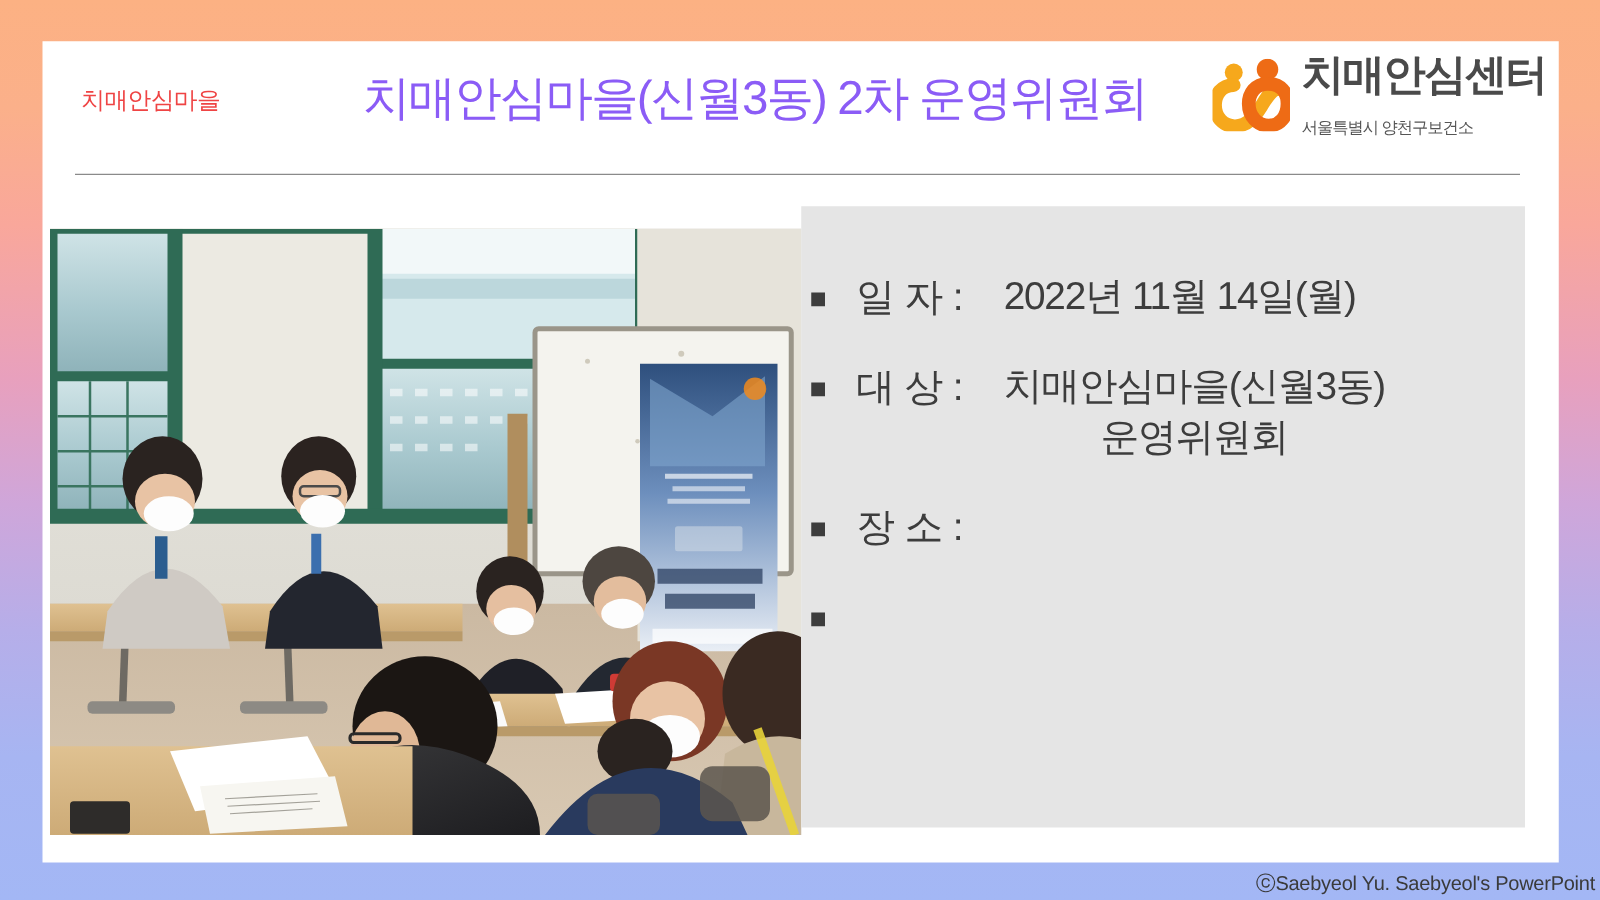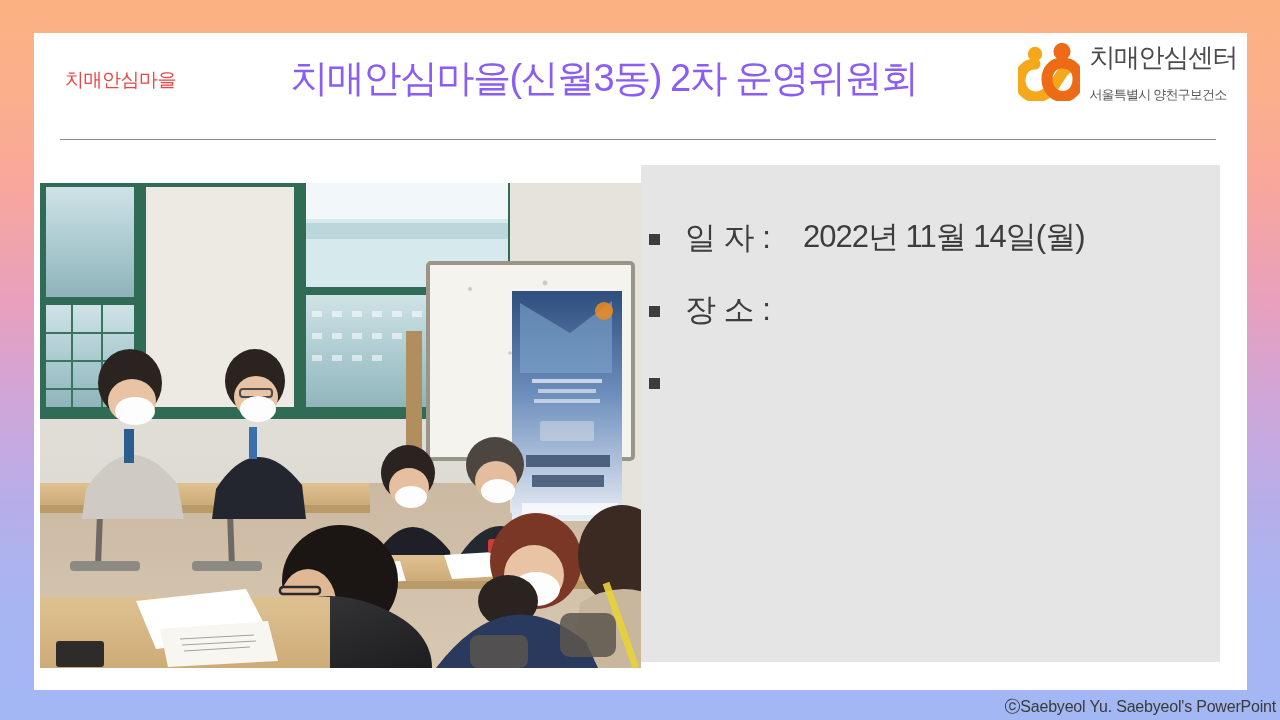--- a/index.html
+++ b/index.html
@@ -34,21 +34,21 @@
     letter-spacing:-1.5px; white-space:nowrap;
   }
   
   #logo-block {
     position:absolute; right:10px; top:10px;
     display:flex; align-items:center; gap:9px;
   }
   #logo-mark { width:62px; height:58px; flex:0 0 auto; }
   #logo-text-block { display:flex; flex-direction:column; line-height:1; }
   #logo-title {
-    font-size:26px; font-weight:normal; color:#4a4a4a;
+    font-size:34px; font-weight:bold; color:#4a4a4a;
     letter-spacing:-1.4px; white-space:nowrap;
   }
   #logo-sub {
     margin-top:18px; font-size:13px; color:#555;
     letter-spacing:-0.8px; white-space:nowrap;
   }
   #header-rule {
     position:absolute; left:26px; top:106px;
     width:1156px; height:1px; background:#8a8a8a;
   }
@@ -314,20 +314,26 @@
     </div>
 
     <div id="info-panel">
 
       <div class="info-row">
         <span class="info-bullet"></span>
         <span class="info-label">일 자 :</span>
         <span class="info-value">2022년 11월 14일(월)</span>
       </div>
 
+      <div class="info-row">
+        <span class="info-bullet"></span>
+        <span class="info-label">대 상 :</span>
+        <span class="info-value">치매안심마을(신월3동)
+운영위원회</span>
+      </div>
 
       <div class="info-row">
         <span class="info-bullet"></span>
         <span class="info-label">장 소 :</span>
       </div>
 
       <div class="info-row">
         <span class="info-bullet"></span>
       </div>
 

